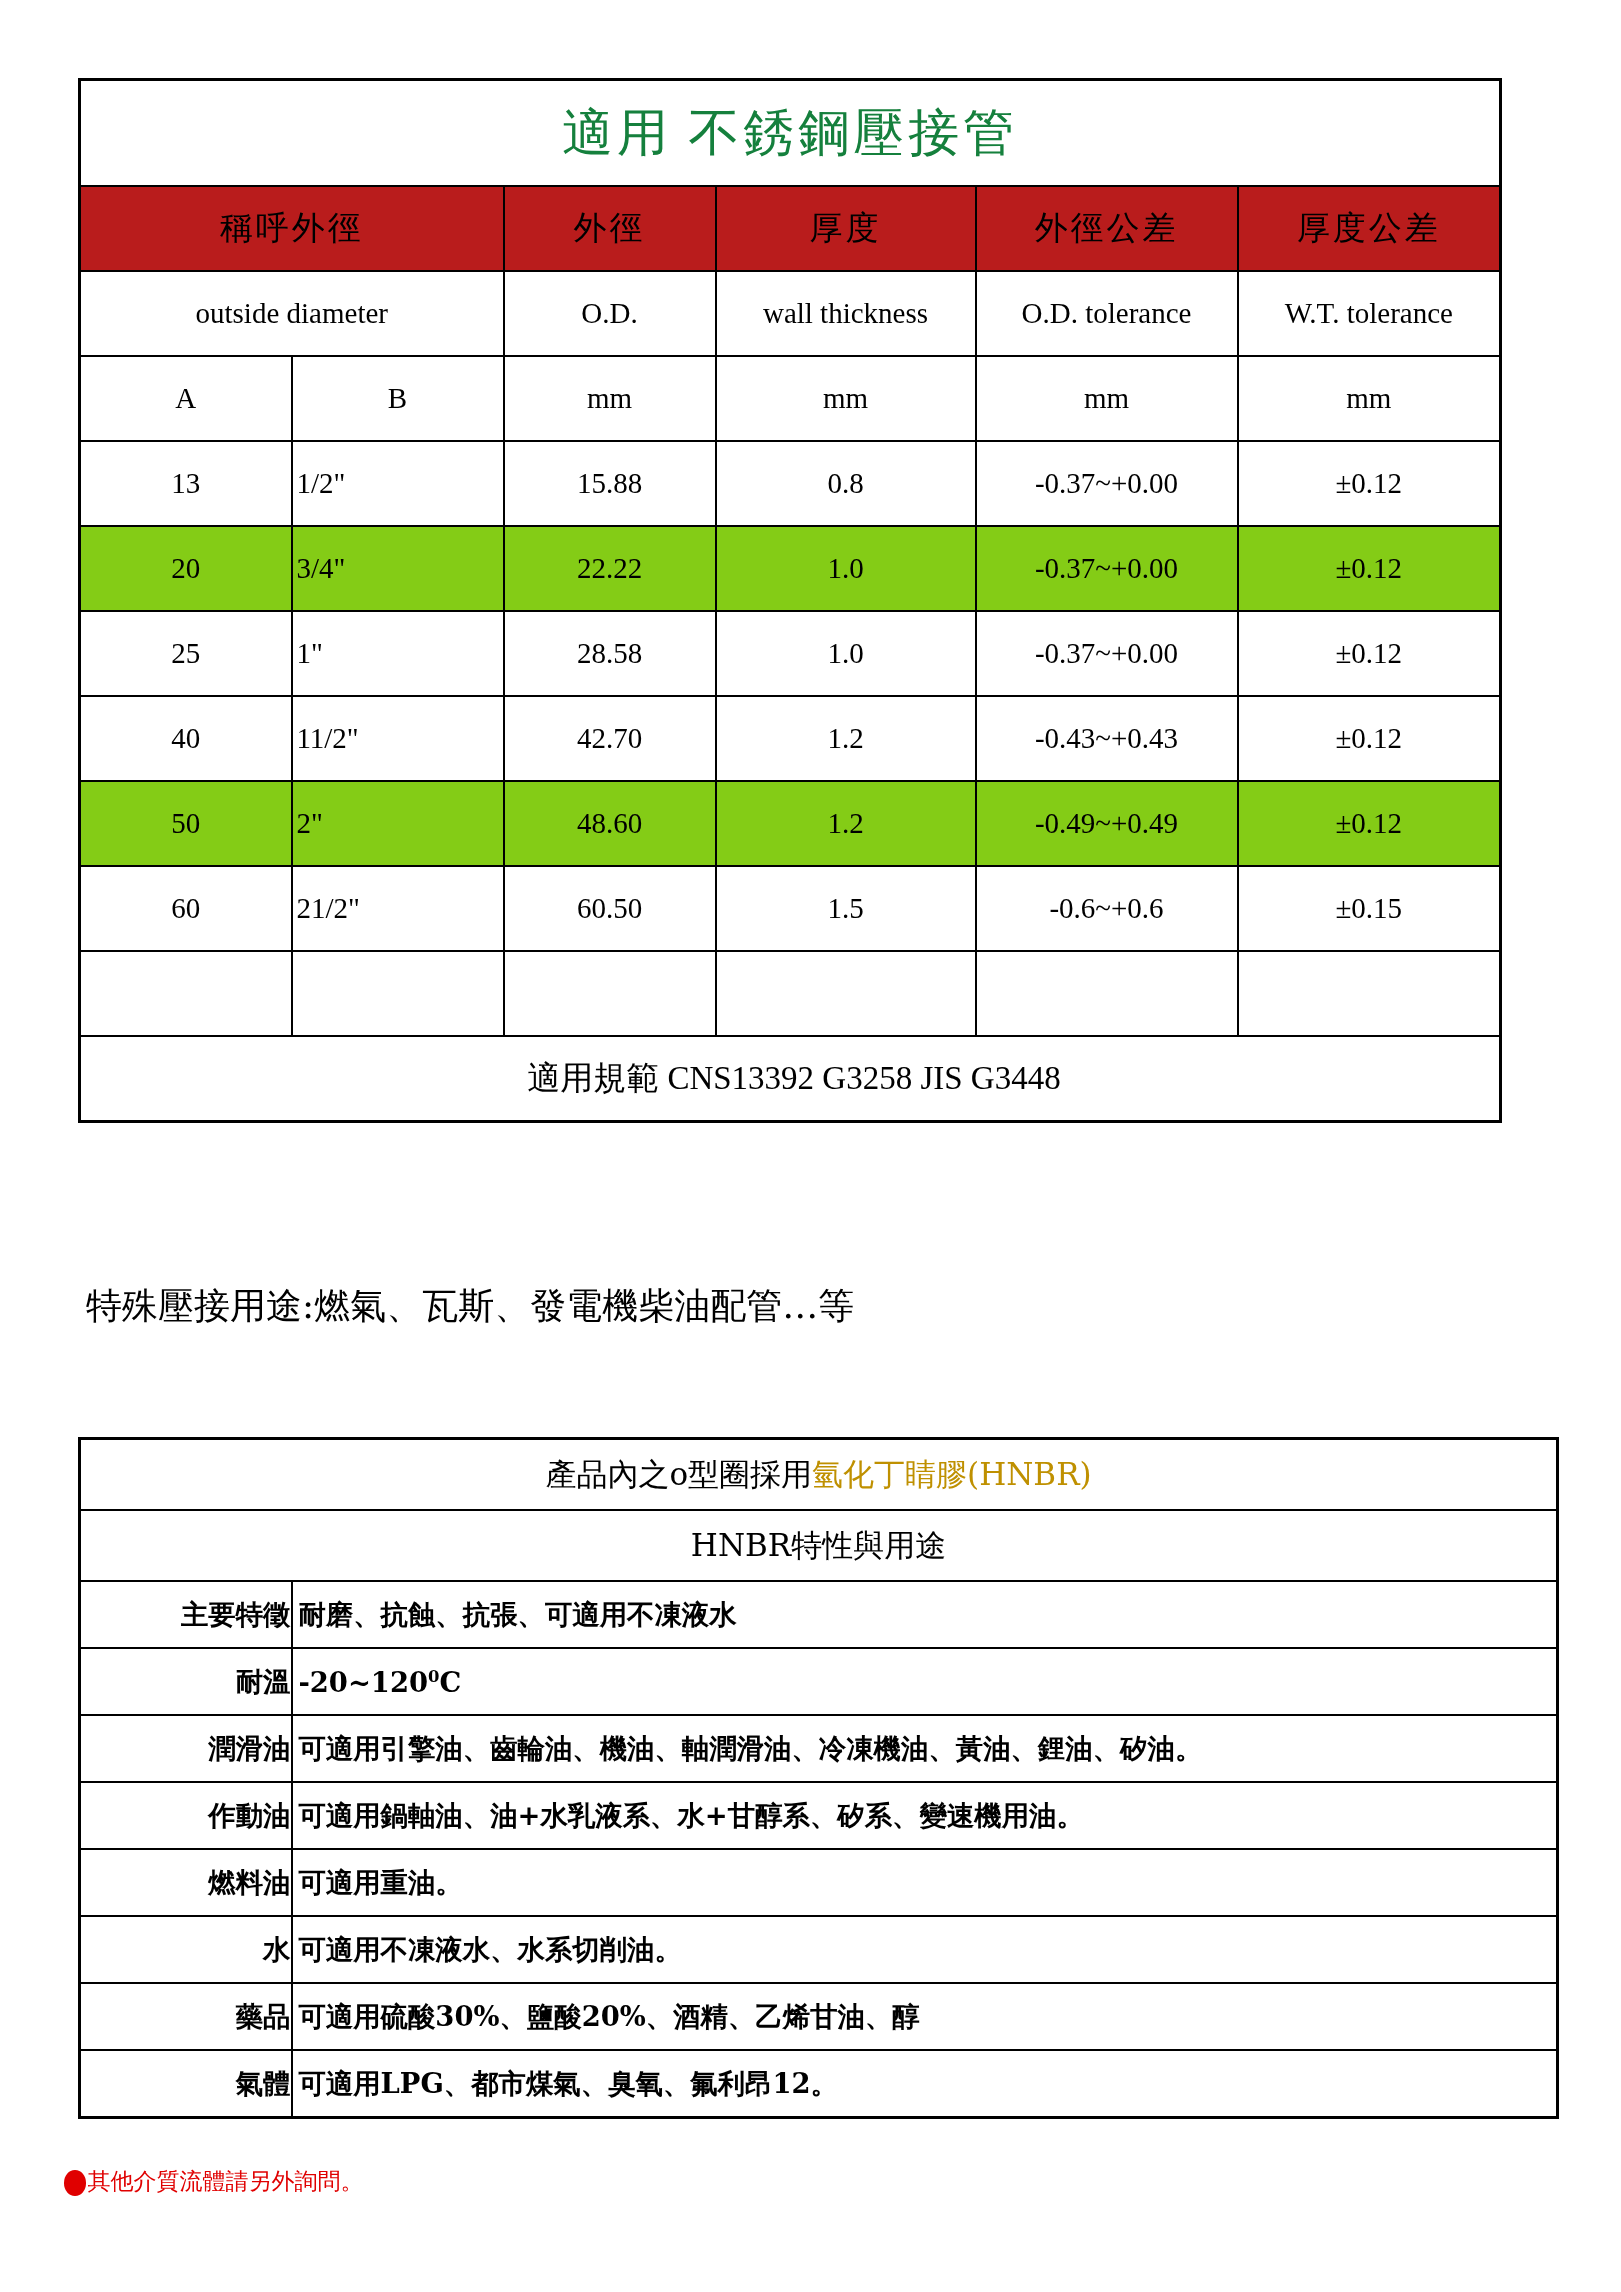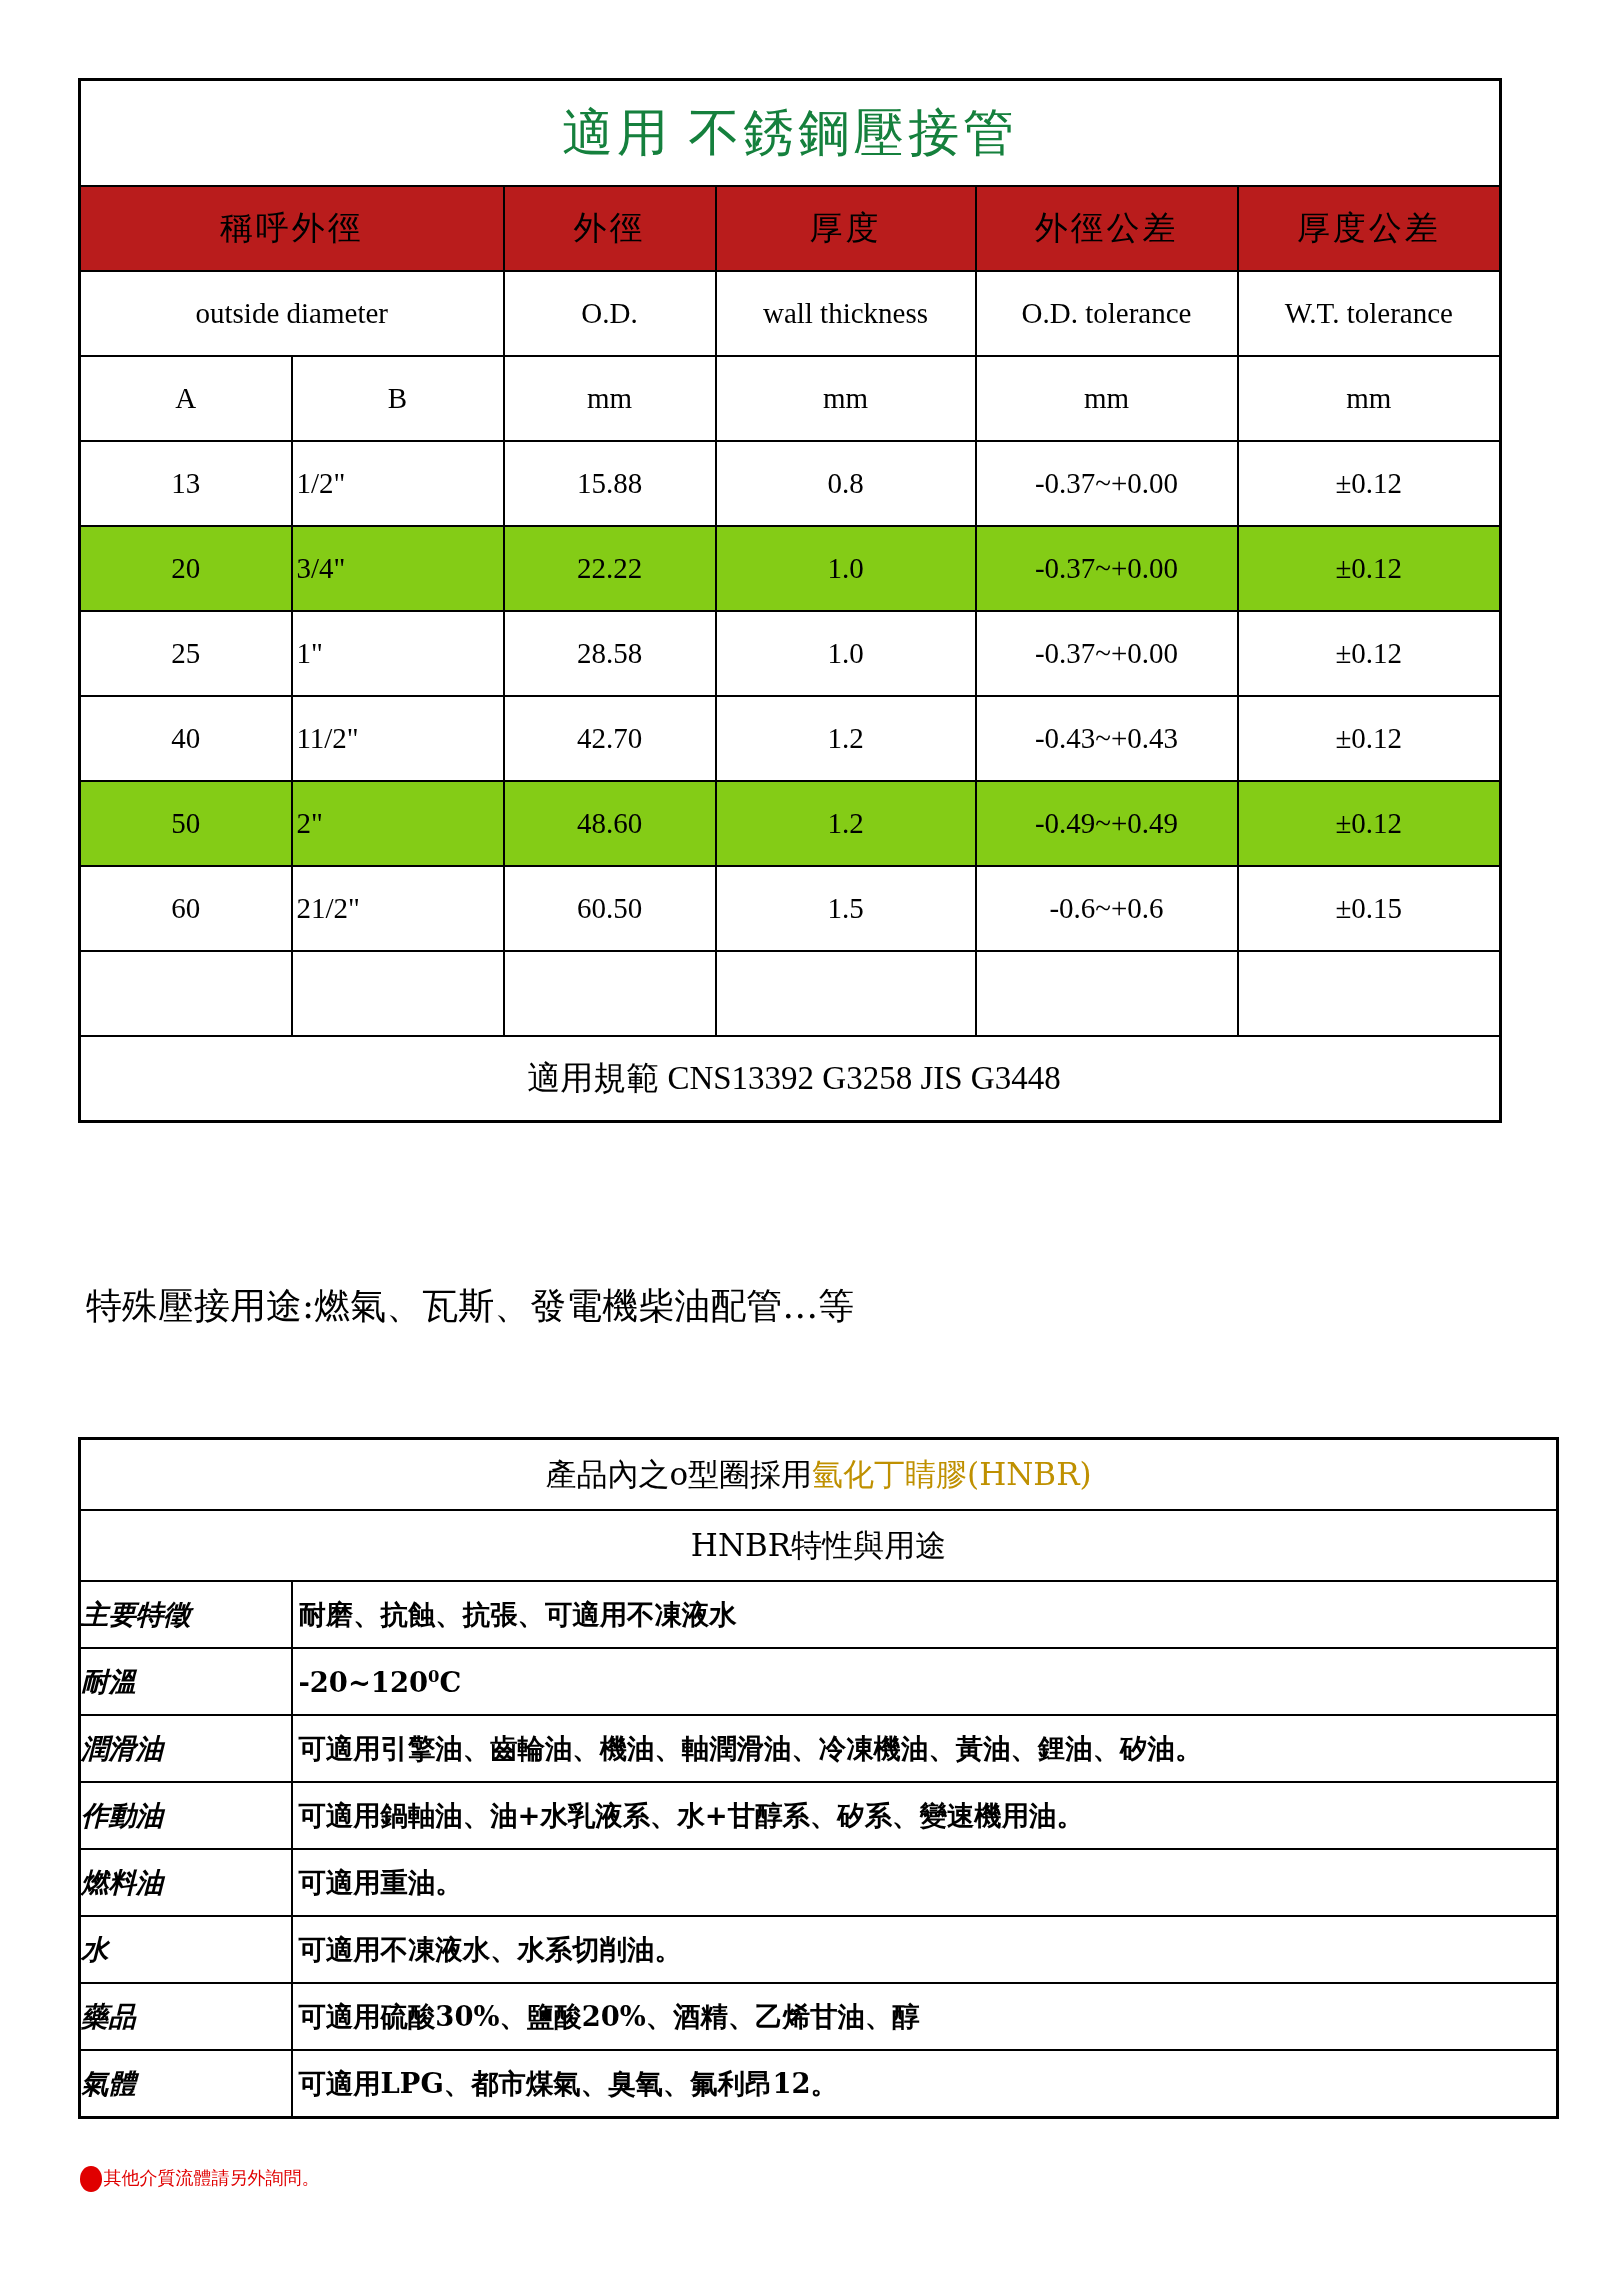--- a/index.html
+++ b/index.html
@@ -8,24 +8,24 @@
   .t1 td{border:2.9px solid #000;text-align:center;vertical-align:middle;font-size:29px;height:83px;padding:0;font-family:"Liberation Serif","DejaVu Serif",serif;}
   .t1 td.title{height:104px;font-size:51px;color:#15803d;letter-spacing:3.9px;}
   .t1 tr.hdr td{background:#b91c1c;font-size:33px;letter-spacing:2.9px;}
   .t1 tr.shade td{background:#84cc16;}
   .t1 td.left{text-align:left;padding-left:3.9px;}
   .t1 td.std{text-align:center;padding-left:7.8px;font-size:33px;}
   .note1{position:absolute;left:86px;top:1282px;font-size:36px;}
   .t2{position:absolute;left:78px;top:1437px;width:1481px;border-collapse:collapse;border:3.9px solid #000;table-layout:fixed;}
   .t2 td{border:2.9px solid #000;vertical-align:middle;font-size:27.4px;height:65px;padding:0;}
   .t2 td.h{text-align:center;font-size:31px;height:69px;}
-  .t2 td.lbl{text-align:left;font-weight:bold;font-style:italic;}
+  .t2 td.lbl{text-align:right;font-weight:bold;}
   .t2 td.val{text-align:left;padding-left:5.9px;font-weight:bold;}
   .gold{color:#bf9000;}
-  .note2{position:absolute;left:80px;top:2166px;font-size:18px;color:#e00000;}
+  .note2{position:absolute;left:64px;top:2166px;font-size:23px;color:#e00000;}
   .dot{display:inline-block;width:21.6px;height:25.5px;border-radius:50%;background:#e00000;vertical-align:middle;margin-right:2px;}
   sup{font-size:60%;}
 </style>
 </head>
 <body>
 
 <table class="t1">
   <colgroup>
       <col style="width:212px">
       <col style="width:212px">

